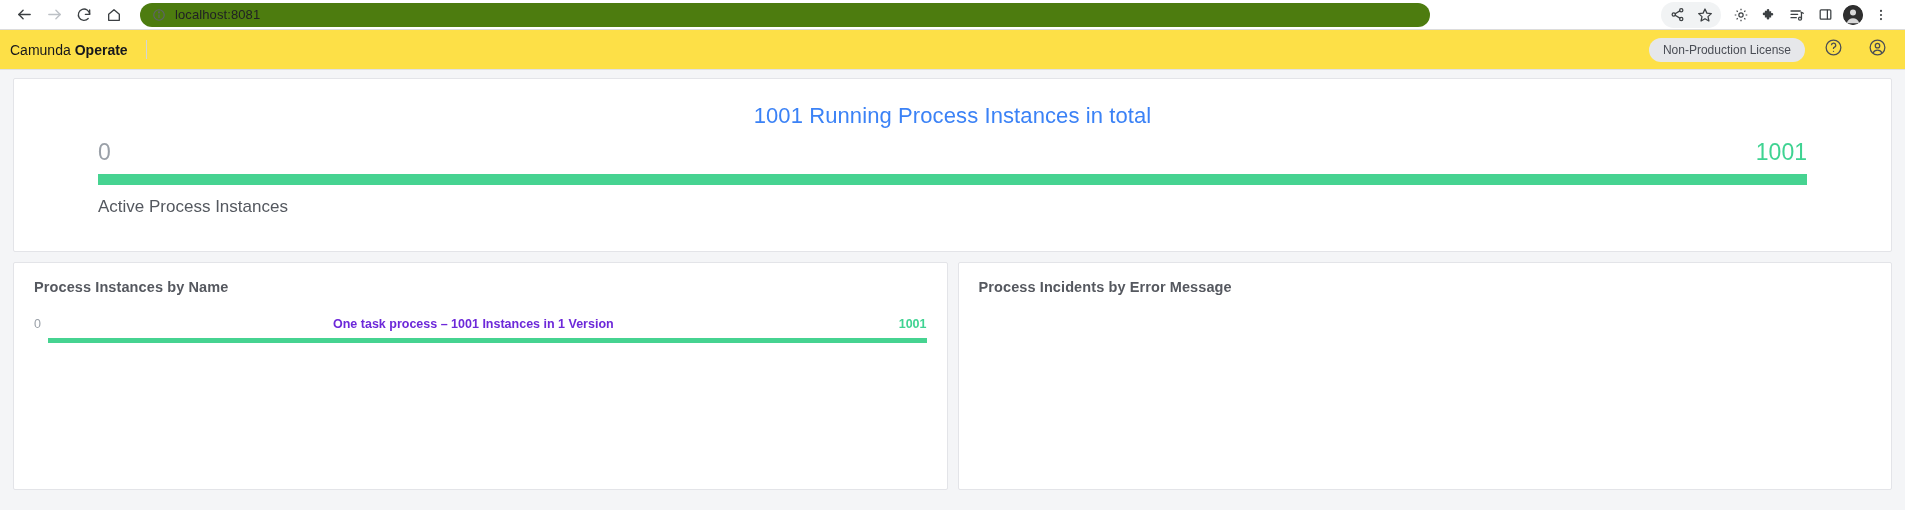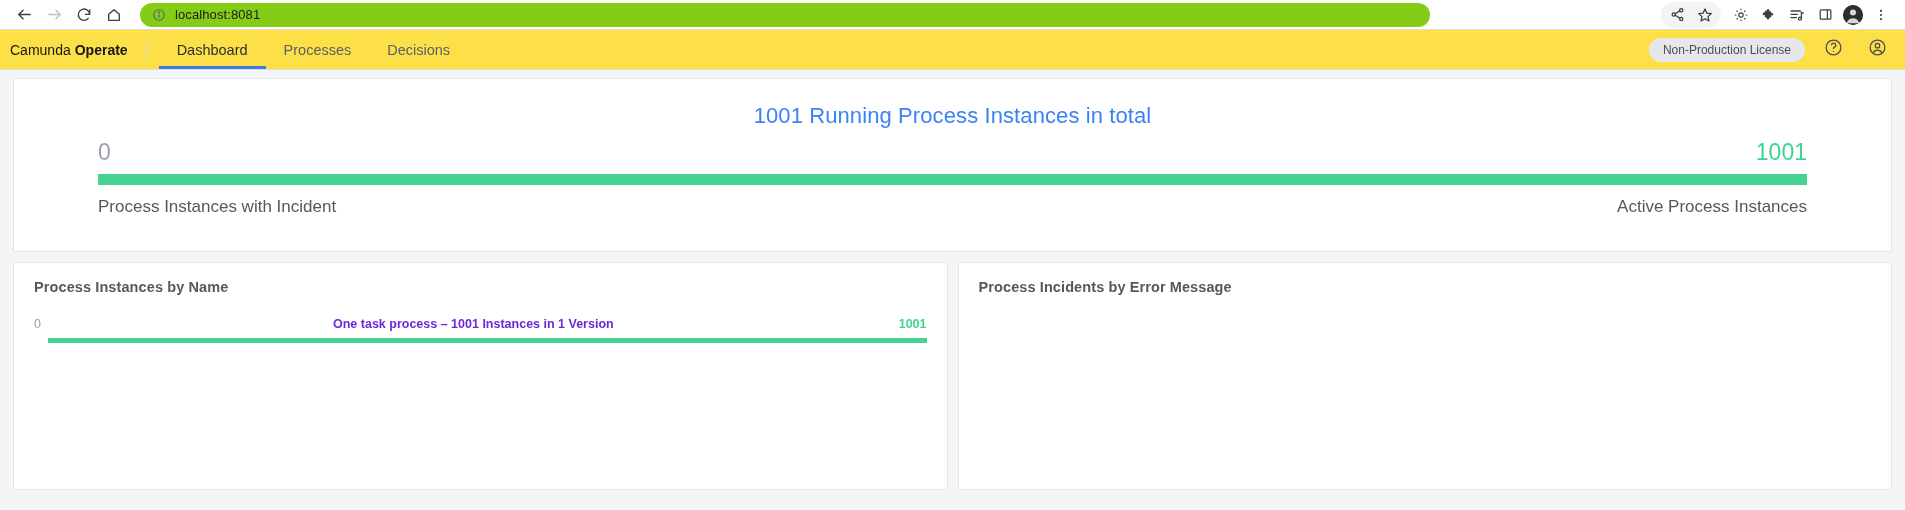--- a/index.html
+++ b/index.html
@@ -25,21 +25,21 @@
     width: 28px; height: 26px;
     display: flex; align-items: center; justify-content: center;
     border-radius: 50%;
   }
   .nav-btn svg { display: block; }
   .omnibox {
     flex: 1;
     height: 24px;
     margin-left: 12px;
     margin-right: 8px;
-    background: #84cc16;
+    background: #4d7c0f;
     border-radius: 13px;
     display: flex;
     align-items: center;
     padding: 0 12px;
     max-width: 1290px;
   }
   .omnibox .info-ico { margin-right: 9px; display: flex; }
   .omnibox-text {
     font-size: 13px;
     color: #202124;
@@ -367,31 +367,20 @@
     </div>
   </div>
 </div>
 
 <div class="app-header">
   <div class="brand">
     <span class="b-light">Camunda</span>
     <span class="b-bold">Operate</span>
   </div>
   <div class="brand-sep"></div>
-  <div class="nav-tabs">
-    <div class="nav-tab active">
-      <span>Dashboard</span>
-    </div>
-    <div class="nav-tab">
-      <span>Processes</span>
-    </div>
-    <div class="nav-tab">
-      <span>Decisions</span>
-    </div>
-  </div>
   <div class="header-right">
     <div class="license-badge">Non-Production License</div>
     <div class="hdr-ico">
       <span>
         <svg width="19" height="19" viewBox="0 0 24 24" fill="none" stroke="#4a4d55" stroke-width="1.6">
             <circle cx="12" cy="12" r="9.3"></circle>
             <path d="M9.4 9.3a2.7 2.7 0 1 1 3.4 2.6c-.6.2-.8.7-.8 1.3v.6"></path>
             <circle cx="12" cy="16.8" r="0.85" fill="#4a4d55" stroke="none"></circle>
           </svg>
       </span>
@@ -415,21 +404,20 @@
     <div class="metric-body">
       <div class="metric-nums">
         <span class="num-left">0</span>
         <span class="num-right">1001</span>
       </div>
       <div class="metric-track">
         <div class="metric-fill-incident" style="width:0%"></div>
         <div class="metric-fill-active" style="width:100%"></div>
       </div>
       <div class="metric-labels">
-        <span>Process Instances with Incident</span>
         <span>Active Process Instances</span>
       </div>
     </div>
   </div>
 
   <div class="panels">
 
     <div class="card panel">
       <div class="panel-title">Process Instances by Name</div>
       <div class="bar-list">

